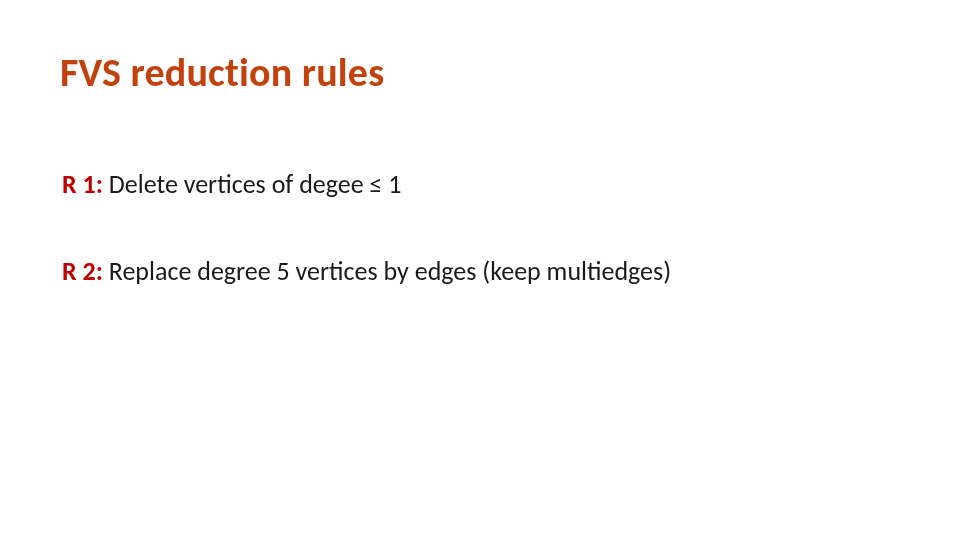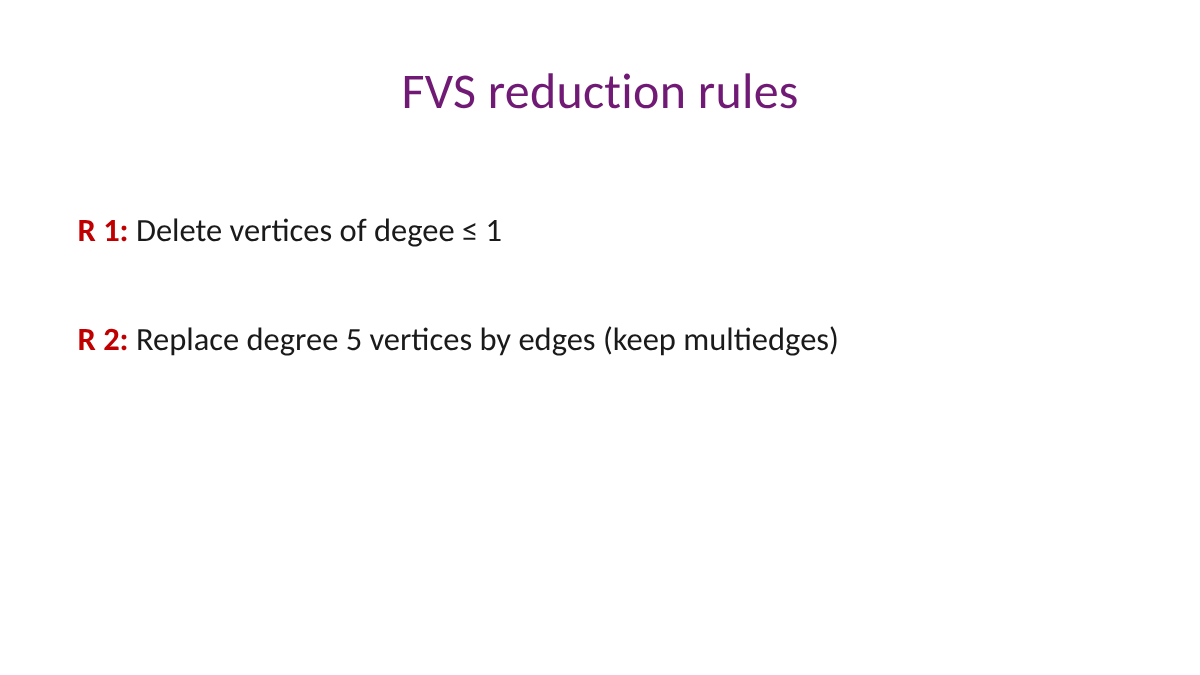--- a/index.html
+++ b/index.html
@@ -13,25 +13,24 @@
   }
   .slide {
     box-sizing: border-box;
     width: 960px;
     height: 540px;
     padding: 48px 60px 40px 60px;
     position: relative;
   }
   .title {
     font-size: 40px;
-    font-weight: 400;
-    color: #701a75;
+    font-weight: 700;
+    color: #c2410c;
     margin: 0 0 70px 0;
     letter-spacing: 0.2px;
-    text-align: center;
   }
   .rule {
     font-size: 26px;
     font-weight: 400;
     color: #1a1a1a;
     margin: 0 0 52px 2px;
     line-height: 1.35;
   }
   .rule-label {
     font-weight: 700;

